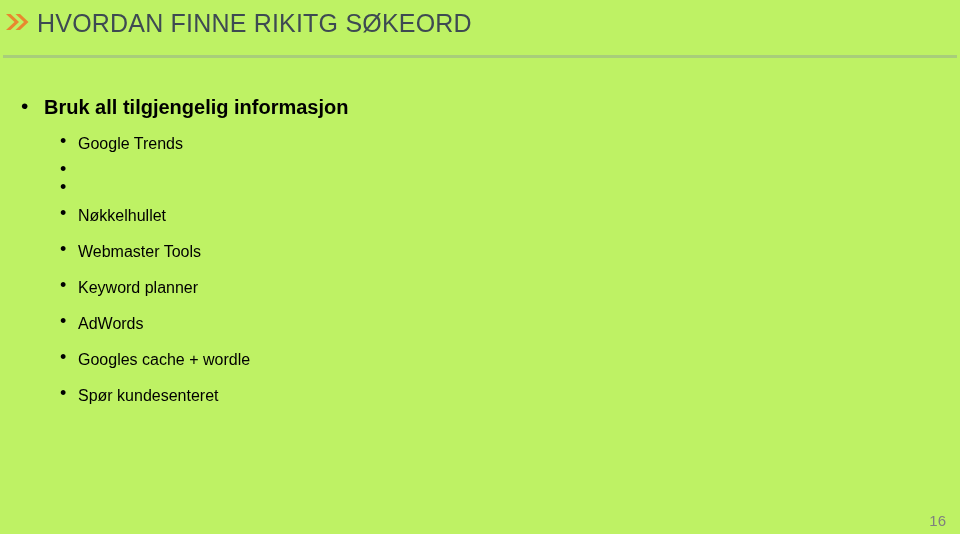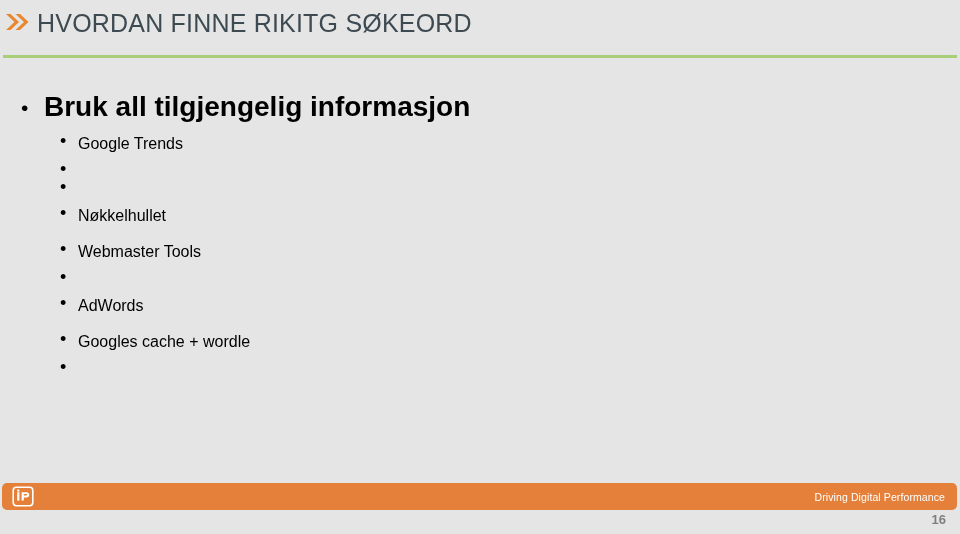--- a/index.html
+++ b/index.html
@@ -7,21 +7,21 @@
     padding: 0;
     background: #ffffff;
   }
   body {
     font-family: "Liberation Sans", sans-serif;
   }
   .slide {
     position: relative;
     width: 960px;
     height: 534px;
-    background: #e5e5e5;
+    background: #bef264;
     overflow: hidden;
   }
 
   
   .title-row {
     position: absolute;
     left: 0;
     top: 0;
     height: 44px;
     display: flex;
@@ -82,21 +82,21 @@
     margin-bottom: 4px;
   }
   .lvl1 .dot {
     width: 23px;
     padding-left: 21px;
     font-size: 21px;
     position: relative;
     top: -1px;
   }
   .lvl1 .txt {
-    font-size: 28px;
+    font-size: 20px;
     font-weight: bold;
     line-height: 30px;
   }
 
   
   .lvl2 .dot {
     width: 18px;
     padding-left: 60px;
     font-size: 18px;
     position: relative;
@@ -132,23 +132,22 @@
     color: #ffffff;
     font-size: 10.5px;
     margin-right: 12px;
     white-space: nowrap;
     letter-spacing: 0.1px;
   }
   .slide-number {
     position: absolute;
     right: 14px;
     top: 512px;
-    font-size: 13px;
+    font-size: 15px;
     color: #7f7f7f;
-    font-weight: bold;
   }
 </style>
 </head>
 <body>
 
 <div class="slide">
 
   <div class="title-row">
     <svg class="chevron-icon" viewBox="0 0 30 26">
       <path d="M3 5 L11.5 13 L3 21 L7.5 21 L16 13 L7.5 5 Z" fill="#E8872F"></path>
@@ -184,44 +183,36 @@
       <span class="txt">Nøkkelhullet</span>
     </div>
 
     <div class="bullet lvl2">
       <span class="dot">•</span>
       <span class="txt">Webmaster Tools</span>
     </div>
 
     <div class="bullet lvl2">
       <span class="dot">•</span>
+      <span class="txt">Keyword planner</span>
     </div>
 
     <div class="bullet lvl2">
       <span class="dot">•</span>
       <span class="txt">AdWords</span>
     </div>
 
     <div class="bullet lvl2">
       <span class="dot">•</span>
       <span class="txt">Googles cache + wordle</span>
     </div>
 
     <div class="bullet lvl2">
       <span class="dot">•</span>
+      <span class="txt">Spør kundesenteret</span>
     </div>
 
   </div>
 
-  <div class="footer-bar">
-    <svg class="logo" viewBox="0 0 22 21">
-      <rect x="1.2" y="1.2" width="19.6" height="18.6" rx="3.2" ry="3.2" fill="none" stroke="#ffffff" stroke-width="1.6"></rect>
-      <rect x="5.2" y="6.2" width="2.2" height="8.4" fill="#ffffff"></rect>
-      <rect x="5.2" y="3.6" width="2.2" height="1.9" fill="#ffffff"></rect>
-      <path d="M9.6 6.2 h5.0 a2.6 2.6 0 0 1 0 5.2 h-2.8 v3.2 h-2.2 z
-               M11.8 8.0 v1.6 h2.5 a0.8 0.8 0 0 0 0 -1.6 z" fill="#ffffff"></path>
-    </svg>
-    <span class="tagline">Driving Digital Performance</span>
-  </div>
 
   <div class="slide-number">16</div>
 
 </div>
 
 </body></html>

